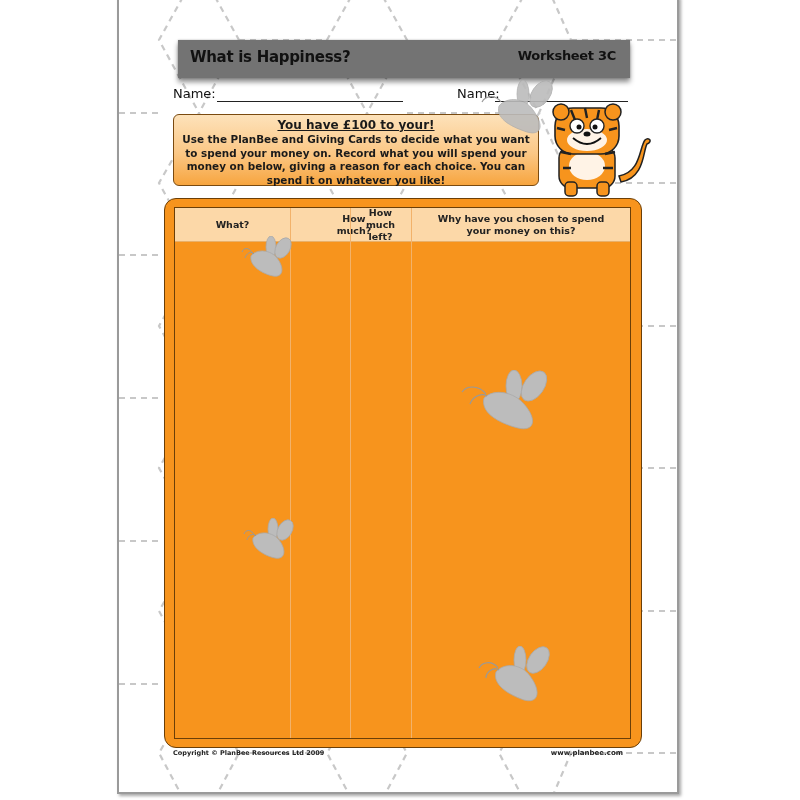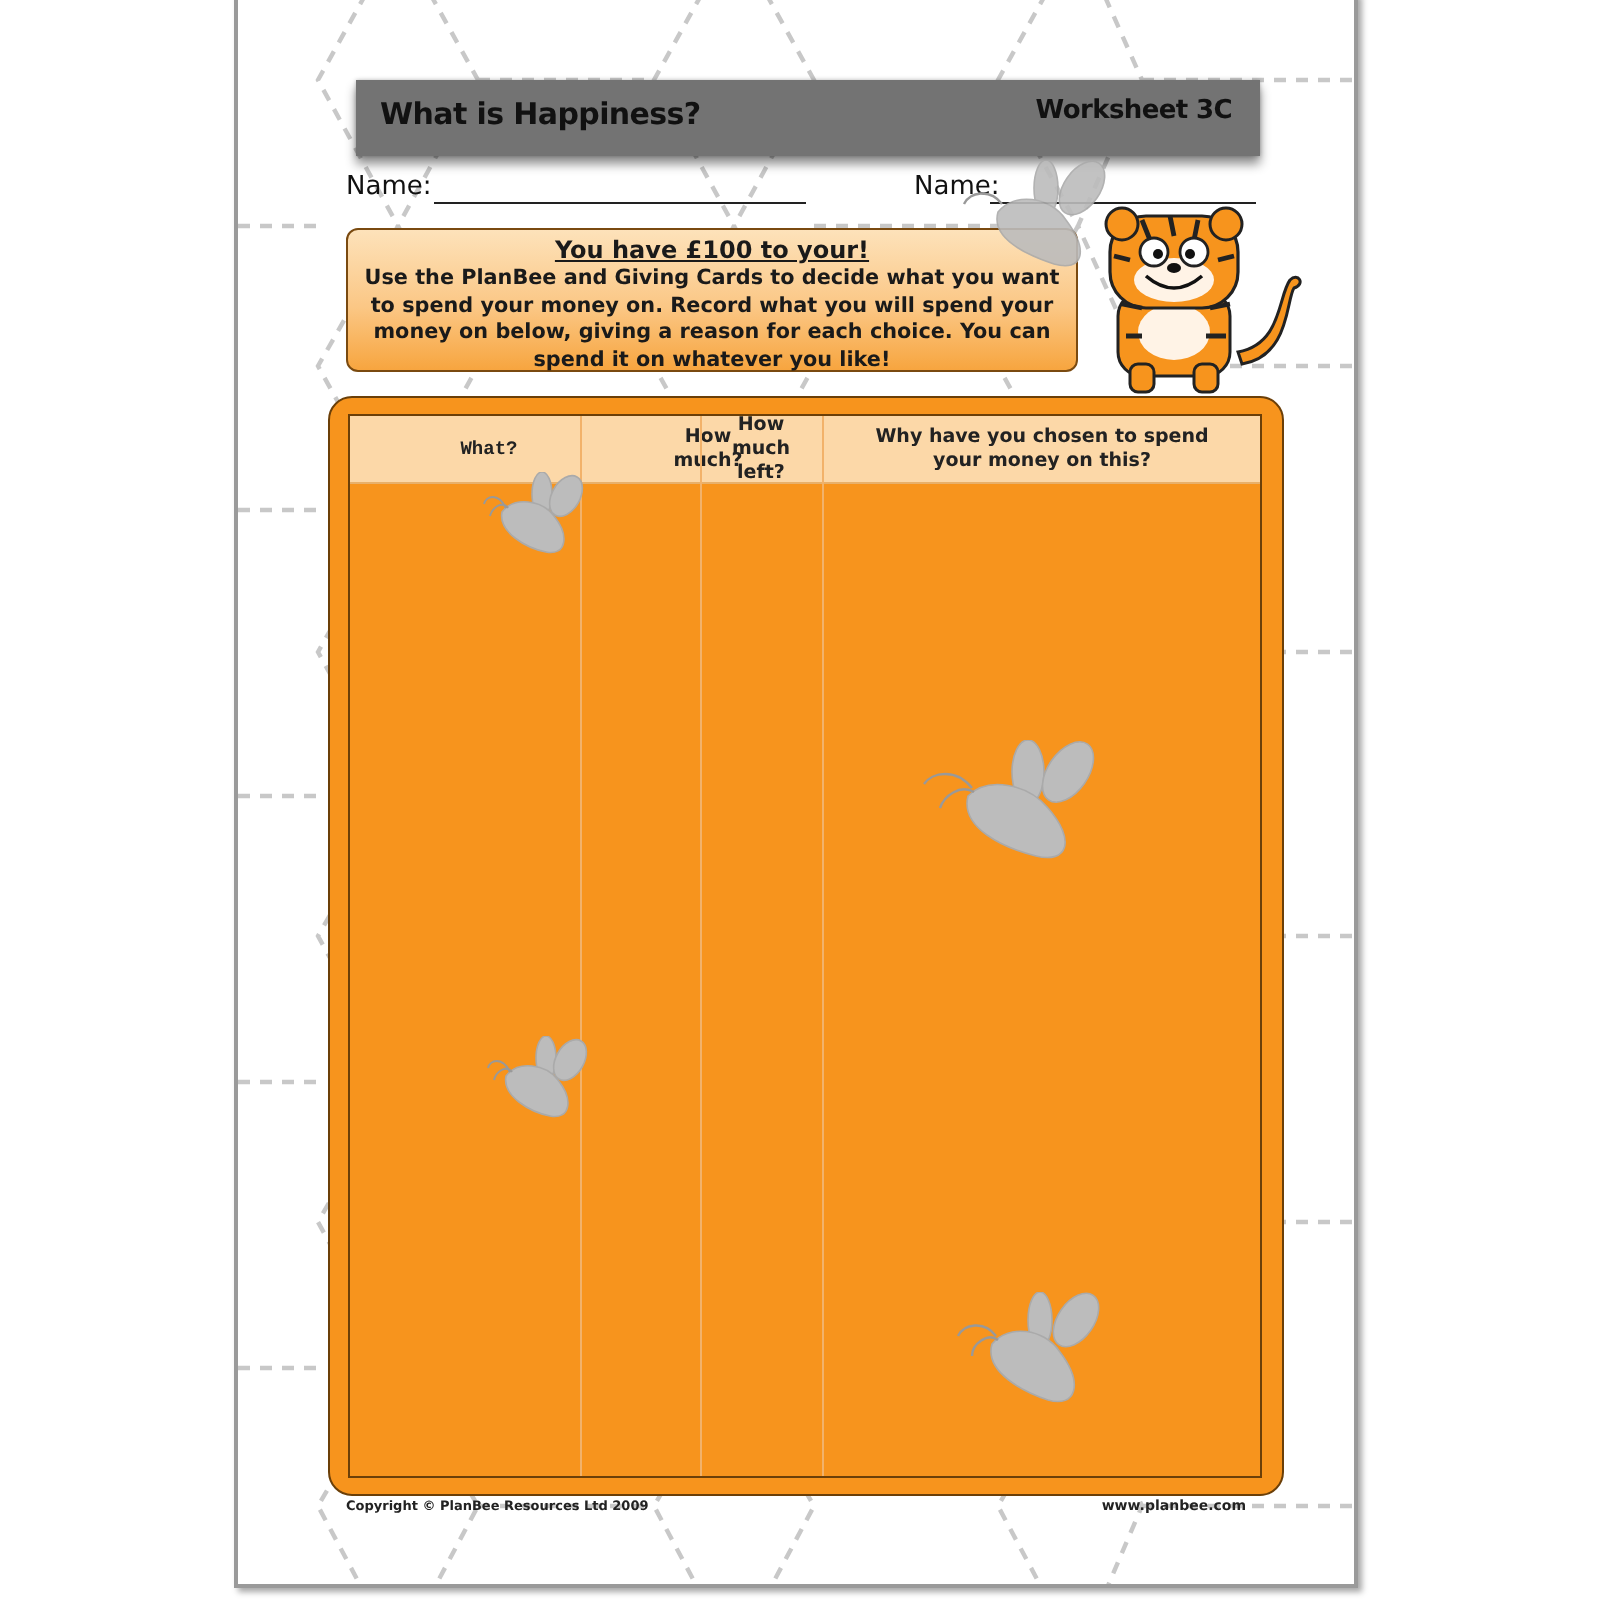--- a/index.html
+++ b/index.html
@@ -116,21 +116,21 @@
     <circle cx="38" cy="29" r="2.5" fill="#111"></circle>
     <circle cx="54" cy="29" r="2.5" fill="#111"></circle>
     <ellipse cx="46" cy="36" rx="3.5" ry="2.5" fill="#111"></ellipse>
     <path d="M32,40 Q46,52 60,40" fill="none" stroke="#111" stroke-width="1.8"></path>
   </svg>
 
   <div class="frame">
     <div class="tbl">
       <div class="tbody-bg"></div>
       <div class="thead">
-        <div class="th" style="left:12px;width:115px;font-family:Liberation Mono, monospace;">What?</div>
+        <div class="th" style="left:0;width:115px;">What?</div>
         <div class="th" style="left:115px;width:60px;padding:0 12px;box-sizing:border-box;margin-left:34px;">How much?</div>
         <div class="th" style="left:175px;width:61px;padding:0 4px;box-sizing:border-box;text-align:center;">How much left?</div>
         <div class="th" style="left:236px;width:220px;padding:0 14px;box-sizing:border-box;">Why have you chosen to spend your money on this?</div>
       </div>
       <div class="vline" style="left:115px;"></div>
       <div class="vline" style="left:175px;"></div>
       <div class="vline" style="left:236px;"></div>
     </div>
   </div>
 

